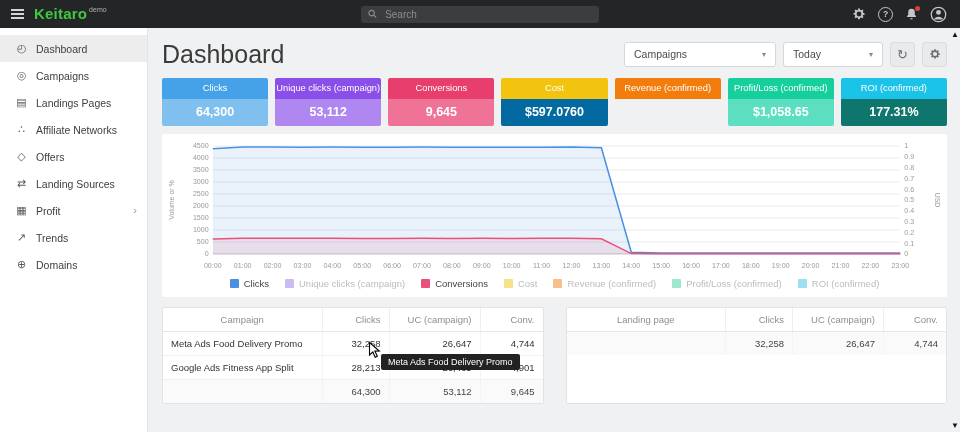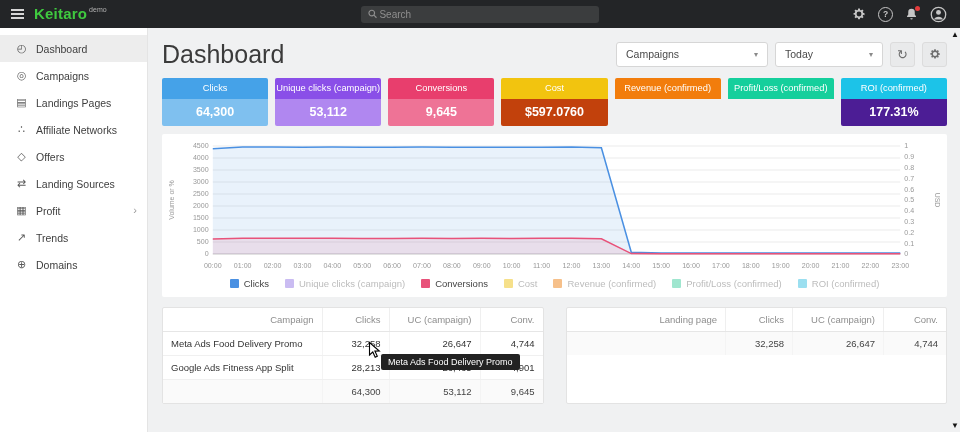--- a/index.html
+++ b/index.html
@@ -9,21 +9,21 @@
   
   .topbar{position:absolute;top:0;left:0;right:0;height:28px;background:#232527;
           display:flex;align-items:center;z-index:10}
   .hamburger{width:34px;height:28px;display:flex;flex-direction:column;justify-content:center;
              align-items:center;gap:2.5px;cursor:pointer}
   .hamburger i{display:block;width:13px;height:1.6px;background:#d6d6d6}
   .logo{color:#3fc93f;font-weight:bold;font-size:15px;letter-spacing:.2px;cursor:pointer}
   .logo-badge{color:#b3b3b3;font-size:7px;vertical-align:top;position:relative;top:1px;margin-left:2px}
   .search{position:absolute;left:50%;transform:translateX(-50%);width:238px;height:17px;
           background:#3b3d3e;border-radius:3px;display:flex;align-items:center;padding:0 7px;box-sizing:border-box}
-  .search input{background:transparent;border:none;outline:none;color:#cfcfcf;font-size:10px;width:100%;font-family:inherit}
+  .search input{background:transparent;border:none;outline:none;color:#cfcfcf;font-size:10px;width:100%;margin-left:6px;font-family:inherit}
   .search input::placeholder{color:#8f8f8f}
   .topbar-right{margin-left:auto;display:flex;align-items:center;gap:12px;padding-right:13px}
   .tb-icon{color:#c6c6c6;display:flex;align-items:center;justify-content:center;cursor:pointer;position:relative}
   .help-circle{width:13px;height:13px;border:1.2px solid #c6c6c6;border-radius:50%;
                font-size:8.5px;font-weight:bold;display:flex;align-items:center;justify-content:center}
   .bell-dot{position:absolute;top:-2px;right:-2px;width:5px;height:5px;border-radius:50%;background:#e23b3b}
 
   
   .sidebar{position:absolute;top:28px;left:0;width:148px;bottom:0;background:#fff;
            border-right:1px solid #e4e4e4;box-sizing:border-box;z-index:5}
@@ -35,21 +35,21 @@
   .s-chev{margin-left:auto;color:#9a9a9a;font-size:11px;line-height:1}
 
   
   .main{position:absolute;left:149px;top:28px;right:0;bottom:0;padding:8px 13px;box-sizing:border-box}
   .main-head{display:flex;align-items:center;height:36px}
   h1{font-size:25px;font-weight:400;color:#3b3b3b;margin:0}
   .controls{margin-left:auto;display:flex;gap:7px;align-items:center}
   .select{background:#fff;border:1px solid #d6d6d6;border-radius:3px;height:25px;display:flex;
           align-items:center;padding:0 9px;font-size:10.5px;color:#4a4a4a;box-sizing:border-box;cursor:pointer}
   .select .chevron{margin-left:auto;color:#8a8a8a;font-size:8px;padding-left:8px}
-  .select.w-campaigns{width:152px}.select.w-today{width:108px}
+  .select.w-campaigns{width:152px}.select.w-today{width:100px}
   .icon-btn{width:25px;height:25px;background:#e9eaeb;border:1px solid #dcdcdc;border-radius:3px;
             color:#6f6f6f;font-size:13px;display:flex;align-items:center;justify-content:center;cursor:pointer;box-sizing:border-box}
 
   
   .cards{display:flex;gap:7px;margin-top:6px}
   .card{flex:1;border-radius:2px;overflow:hidden;text-align:center;min-width:0}
   .card-top{height:21px;line-height:21px;font-size:9.3px;color:#fff;white-space:nowrap;overflow:hidden}
   .card-val{height:27px;line-height:27px;font-size:12.5px;font-weight:bold;color:#fff;white-space:nowrap}
 
   
@@ -57,21 +57,21 @@
   #chart{display:block;width:100%;height:134px}
   .legend{display:flex;justify-content:center;gap:16px;padding:4px 0 6px;font-size:9.5px;color:#444}
   .legend-item{display:flex;align-items:center;gap:5px;cursor:pointer;white-space:nowrap}
   .legend-item .sq{width:9px;height:9px;border-radius:1px;flex:none}
   .legend-item.inactive{color:#bcbcbc}
 
   
   .tables{display:flex;gap:22px;margin-top:10px}
   .table-panel{flex:1;background:#fff;border:1px solid #e3e3e3;border-radius:2px;min-width:0}
   table{width:100%;border-collapse:collapse;font-size:9.5px;table-layout:fixed}
-  th{color:#8e8e8e;font-weight:normal;text-align:right;padding:6px 8px;border-bottom:1px solid #e6e6e6;
+  th{color:#8e8e8e;font-weight:normal;text-align:center;padding:6px 8px;border-bottom:1px solid #e6e6e6;
      border-left:1px solid #efefef;white-space:nowrap;overflow:hidden;cursor:pointer}
   th:first-child{border-left:none}
   th:nth-child(2),td:nth-child(2){width:50px}
   th:nth-child(3),td:nth-child(3){width:74px}
   th:nth-child(4),td:nth-child(4){width:46px}
   td{padding:6px 8px;color:#333;border-bottom:1px solid #f0f0f0;border-left:1px solid #f4f4f4;
      white-space:nowrap;overflow:hidden;text-overflow:ellipsis}
   td:first-child{border-left:none}
   .num{text-align:right}
   tfoot td{background:#fafafa;border-top:1px solid #e3e3e3;border-bottom:none;color:#444}
@@ -201,31 +201,32 @@
       <div class="card">
         <div class="card-top" style="background: rgb(138, 79, 232);">Unique clicks (campaign)</div>
         <div class="card-val" style="background: rgb(176, 135, 240);">53,112</div>
       </div>
       <div class="card">
         <div class="card-top" style="background: rgb(232, 62, 109);">Conversions</div>
         <div class="card-val" style="background: rgb(238, 115, 150);">9,645</div>
       </div>
       <div class="card">
         <div class="card-top" style="background: rgb(242, 196, 15);">Cost</div>
-        <div class="card-val" style="background: #c2410c;">$597.0760</div>
+        <div class="card-val" style="background: #0369a1;">$597.0760</div>
       </div>
       <div class="card">
         <div class="card-top" style="background: rgb(242, 125, 12);">Revenue (confirmed)</div>
       </div>
       <div class="card">
         <div class="card-top" style="background: rgb(21, 207, 156);">Profit/Loss (confirmed)</div>
+        <div class="card-val" style="background: rgb(92, 223, 193);">$1,058.65</div>
       </div>
       <div class="card">
         <div class="card-top" style="background: rgb(28, 195, 232);">ROI (confirmed)</div>
-        <div class="card-val" style="background: #4c1d95;">177.31%</div>
+        <div class="card-val" style="background: #0f766e;">177.31%</div>
       </div>
     </div>
 
   <section class="chart-panel">
     <svg id="chart" viewBox="0 0 764 134" preserveAspectRatio="none">
         <line x1="46" x2="722" y1="114" y2="114" stroke="#ececec" stroke-width="1"></line>
         <text x="42" y="116.5" text-anchor="end" font-size="7" fill="#999">0</text>
         <line x1="46" x2="722" y1="102" y2="102" stroke="#ececec" stroke-width="1"></line>
         <text x="42" y="104.5" text-anchor="end" font-size="7" fill="#999">500</text>
         <line x1="46" x2="722" y1="90" y2="90" stroke="#ececec" stroke-width="1"></line>

